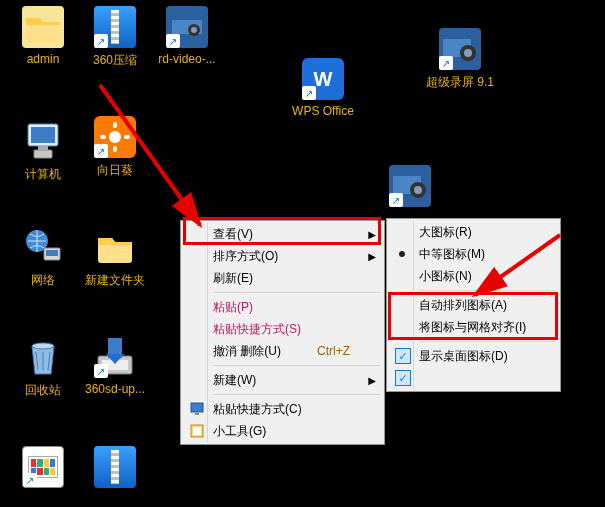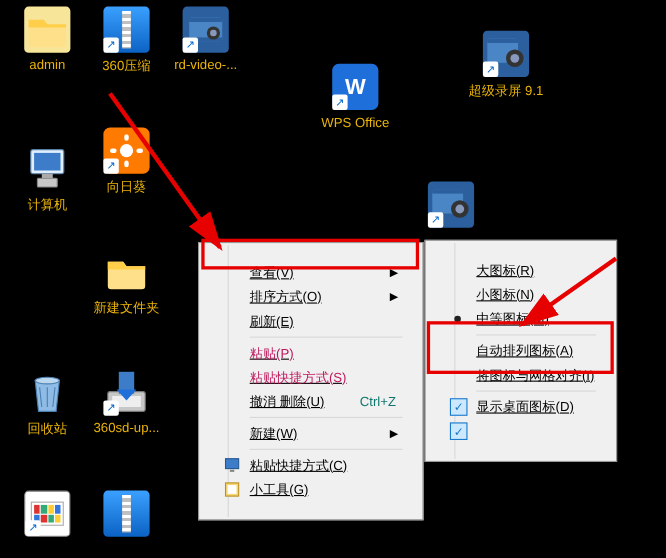--- a/index.html
+++ b/index.html
@@ -47,38 +47,37 @@
     display:flex;align-items:center;justify-content:center;
     font-size:10px;color:#0066cc;
   }
   
   .menu {
     position: absolute;
     background: #f0f0f0;
     border: 1px solid #979797;
     box-shadow: 2px 2px 4px rgba(0,0,0,.3);
     color: #000;
-    padding: 16px;
-    text-decoration: underline;
+    padding: 2px;
   }
   .menu .row {
     display: flex;
     align-items: center;
     height: 22px;
     padding: 0 20px 0 30px;
     position: relative;
     white-space: nowrap;
     cursor: default;
   }
   .menu .row.disabled { color: #be185d; }
   .menu .row .arrow {
     position: absolute; right: 6px; font-size: 10px;
   }
   .menu .row .shortcut {
-    position: absolute; right: 8px; color: #0f766e;
+    position: absolute; right: 32px; color: #a16207;
   }
   .menu .row .check {
     position: absolute; left: 6px; width: 16px; height:16px;
     border:1px solid #1979ca; background:#cce8ff;
     display:flex;align-items:center;justify-content:center;
     font-size:11px;color:#1979ca;
   }
   .menu .row .ricon {
     position: absolute; left: 6px; width:16px;height:16px;
     display:flex;align-items:center;justify-content:center;
@@ -151,21 +150,21 @@
           <rect x="3" y="6" width="28" height="22" rx="2" fill="#4a86c5"></rect>
           <rect x="3" y="6" width="28" height="4" fill="#2b5f9e"></rect>
           <circle cx="28" cy="24" r="8" fill="#333"></circle>
           <circle cx="28" cy="24" r="4" fill="#89b"></circle>
         </svg>
       <div class="shortcut-arrow">↗</div>
     </div>
     <div class="label">超级录屏 9.1</div>
   </div>
 
-  <div class="icon" style="left:8px;top:132px">
+  <div class="icon" style="left:8px;top:120px">
     <div class="img" style="position:relative">
       <svg width="42" height="42" viewBox="0 0 42 42">
           <rect x="6" y="4" width="30" height="22" rx="2" fill="#dfeffd" stroke="#5a7fa6"></rect>
           <rect x="9" y="7" width="24" height="16" fill="#3d7cc9"></rect>
           <rect x="12" y="30" width="18" height="8" rx="1" fill="#c7c7c7" stroke="#888"></rect>
           <rect x="16" y="26" width="10" height="4" fill="#aaa"></rect>
         </svg>
     </div>
     <div class="label">计算机</div>
   </div>
@@ -191,20 +190,31 @@
       <svg width="40" height="40" viewBox="0 0 40 40">
           <rect x="3" y="6" width="28" height="22" rx="2" fill="#4a86c5"></rect>
           <rect x="3" y="6" width="28" height="4" fill="#2b5f9e"></rect>
           <circle cx="28" cy="24" r="8" fill="#333"></circle>
           <circle cx="28" cy="24" r="4" fill="#89b"></circle>
         </svg>
       <div class="shortcut-arrow">↗</div>
     </div>
   </div>
 
+  <div class="icon" style="left:8px;top:226px">
+    <div class="img" style="position:relative">
+      <svg width="42" height="42" viewBox="0 0 42 42">
+          <circle cx="15" cy="15" r="11" fill="#3d8bd9"></circle>
+          <path d="M6 15h18M15 4v22M8 8q7 5 14 0M8 22q7-5 14 0" stroke="#cfe6ff" stroke-width="1" fill="none"></path>
+          <rect x="22" y="22" width="16" height="12" rx="1" fill="#d7d7d7" stroke="#888"></rect>
+          <rect x="24" y="24" width="12" height="6" fill="#3d7cc9"></rect>
+        </svg>
+    </div>
+    <div class="label">网络</div>
+  </div>
 
   <div class="icon" style="left:80px;top:226px">
     <div class="img" style="position:relative">
       <svg width="42" height="42" viewBox="0 0 42 42">
           <path d="M4 12h14l3 4h17v18a3 3 0 0 1-3 3H7a3 3 0 0 1-3-3z" fill="#ffe08a"></path>
           <path d="M4 12h14l3 4h17v3H4z" fill="#ffcf4b"></path>
         </svg>
     </div>
     <div class="label">新建文件夹</div>
   </div>
@@ -304,25 +314,25 @@
       <span>小工具(G)</span>
     </div>
   </div>
 
   <div class="menu" style="left:386px;top:218px;width:175px">
     <div class="gutter"></div>
     <div class="row">
       <span>大图标(R)</span>
     </div>
     <div class="row">
-      <span>小图标(N)</span>
-    </div>
-    <div class="row">
       <span style="position:absolute;left:10px;width:6px;height:6px;border-radius:50%;background:#222"></span>
       <span>中等图标(M)</span>
+    </div>
+    <div class="row">
+      <span>小图标(N)</span>
     </div>
     <div class="sep"></div>
     <div class="row">
       <span>自动排列图标(A)</span>
     </div>
     <div class="row">
       <span>将图标与网格对齐(I)</span>
     </div>
     <div class="sep"></div>
     <div class="row">

